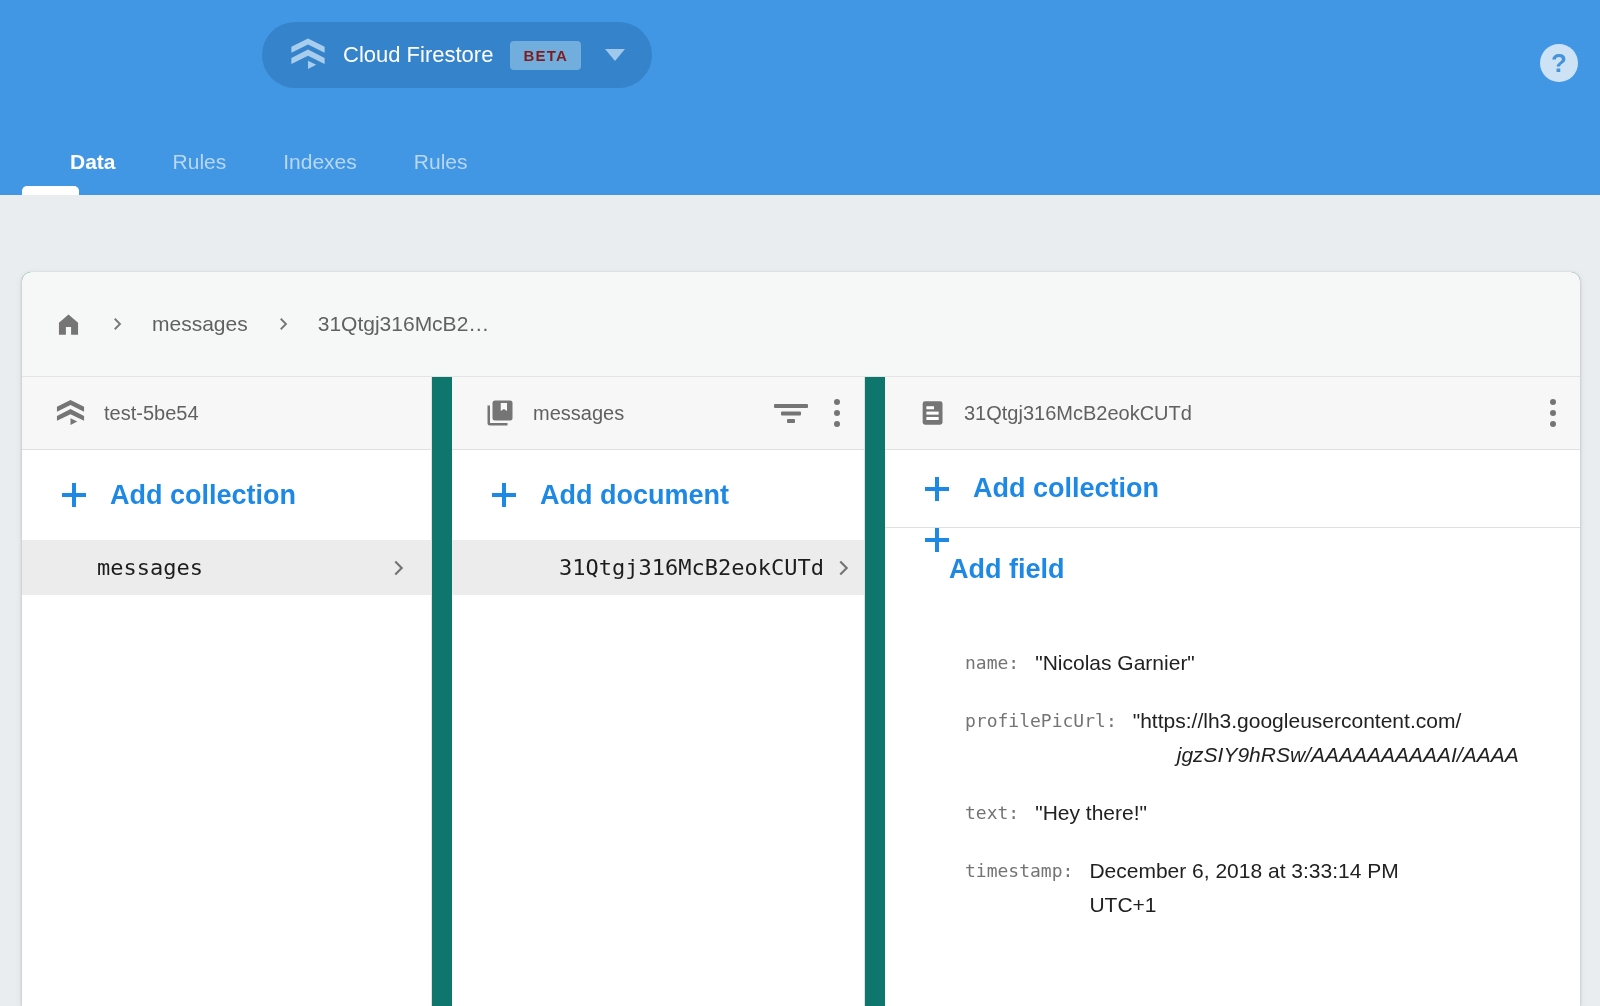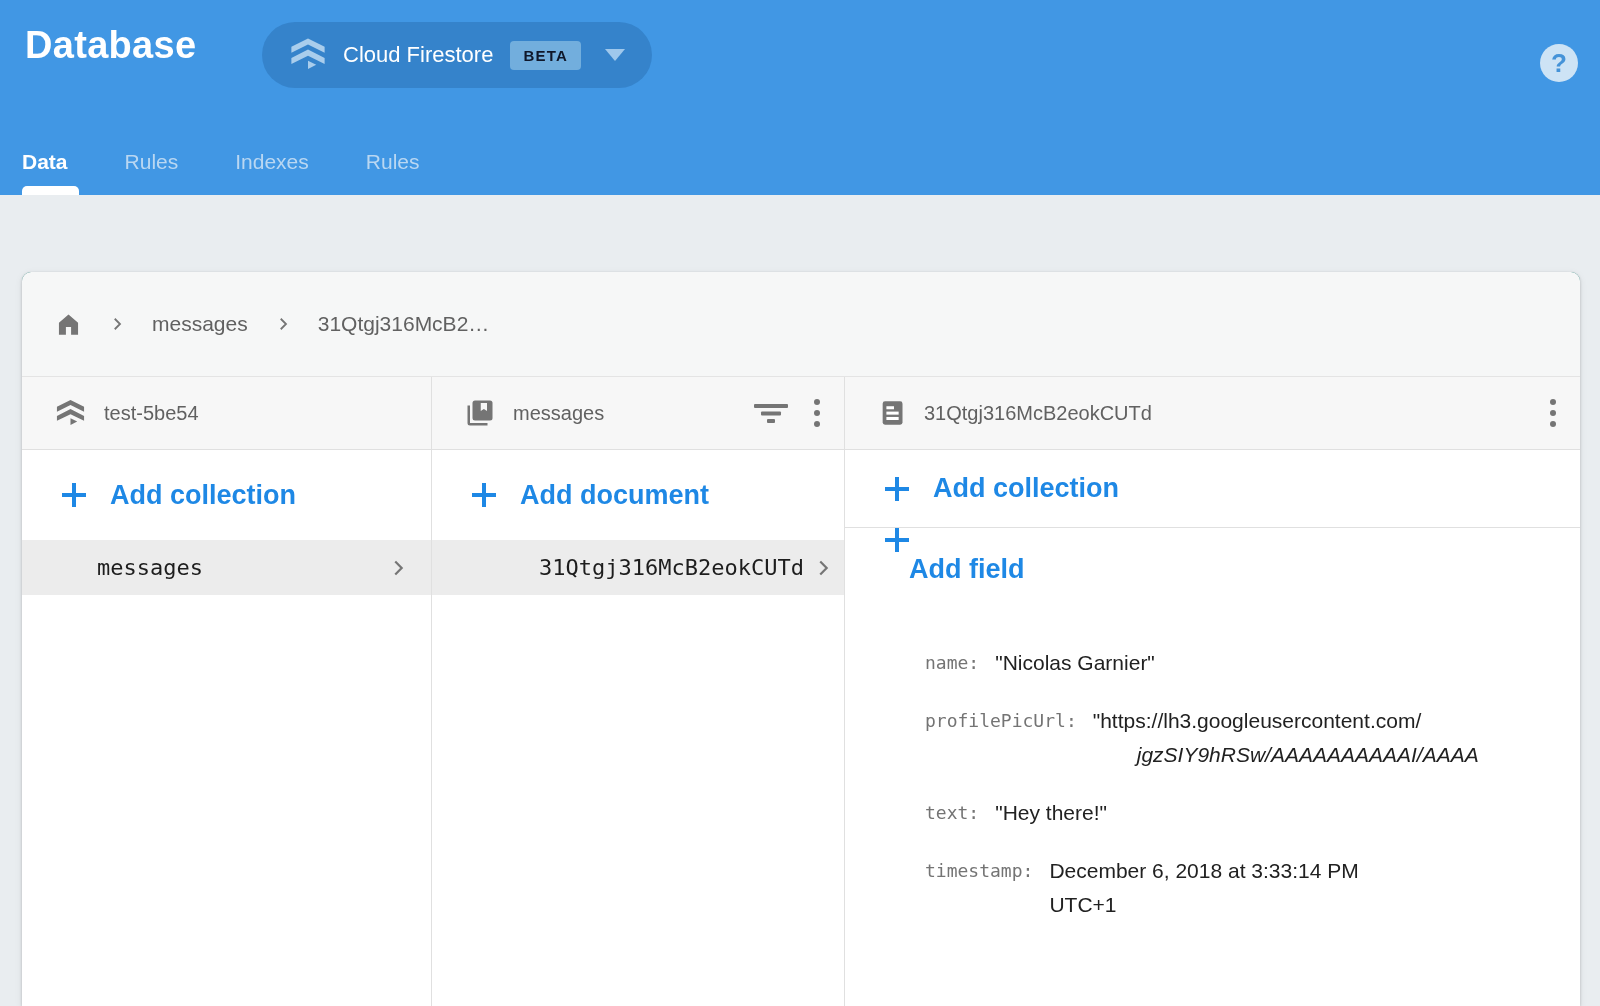--- a/index.html
+++ b/index.html
@@ -7,45 +7,45 @@
     font-family:"Liberation Sans", sans-serif; background:#e9edf0; }
 
   
   .appbar { position:relative; height:195px; background:#4197e4; }
   .app-title { position:absolute; left:25px; top:24px; color:#ffffff;
     font-size:38px; font-weight:700; letter-spacing:.3px; }
   .product-pill { position:absolute; left:262px; top:22px; height:66px;
     background:#3583cb; border-radius:33px; display:flex; align-items:center;
     padding:0 27px; cursor:pointer; }
   .pill-label { color:#ffffff; font-size:22px; margin-left:16px; }
-  .beta-badge { background:#72aedd; color:#0f172a; font-size:15px; font-weight:700;
+  .beta-badge { background:#72aedd; color:#7f1d1d; font-size:15px; font-weight:700;
     letter-spacing:1.2px; border-radius:4px; padding:6px 13px; margin-left:17px; }
   .pill-caret { width:0; height:0; border-left:10px solid transparent;
     border-right:10px solid transparent; border-top:12px solid #9fc8ec; margin-left:24px; }
   .help-btn { position:absolute; right:22px; top:44px; width:38px; height:38px;
     border-radius:50%; background:#cde3f5; color:#4593d8; font-size:26px; font-weight:700;
     display:flex; align-items:center; justify-content:center; cursor:pointer; }
 
   .tabs { position:absolute; left:22px; bottom:0; height:66px; display:flex; align-items:center; }
   .tab { font-size:21px; color:#b9d7f2; margin-right:57px; cursor:pointer; }
-  .tab.active { color:#ffffff; font-weight:700; }
+  .tab.active { color:#ffffff; font-weight:700;margin-left:48px; }
   .tab-indicator { position:absolute; left:22px; bottom:0; width:57px; height:9px;
     background:#ffffff; border-radius:5px 5px 0 0; }
 
   
   .panel { position:absolute; left:22px; top:272px; width:1558px; bottom:0;
     background:#0f766e; border-radius:9px 9px 0 0; overflow:hidden;
     box-shadow:0 1px 3px rgba(0,0,0,.2), 0 2px 8px rgba(0,0,0,.07); }
 
   .breadcrumb { height:105px; display:flex; align-items:center; padding-left:33px;
     background:#f6f7f7; border-bottom:1px solid #e4e4e4; }
   .crumb-sep { margin:0 26px; display:flex; }
   .crumb { font-size:21px; color:#616161; }
 
-  .cols { display:flex; height:calc(100% - 105px); }
+  .cols { display:flex; height:calc(100% - 105px);gap:20px; }
   .col { height:100%; background:#fff; }
   .col1 { width:410px; border-right:1px solid #e0e0e0; }
   .col2 { width:413px; border-right:1px solid #e0e0e0; }
   .col3 { flex:1; overflow:hidden; }
 
   .col-head { height:73px; background:#f7f7f7; border-bottom:1px solid #e0e0e0;
     display:flex; align-items:center; padding:0 24px 0 33px; }
   .col-head-title { font-size:20px; color:#616161; margin-left:18px; white-space:nowrap; }
   .head-actions { margin-left:auto; display:flex; align-items:center; gap:26px; }
 
@@ -76,21 +76,20 @@
     white-space:nowrap; }
   .f-val { font-size:21px; color:#212121; margin-left:16px; white-space:nowrap; }
   .f-val .indent { padding-left:44px;font-style:italic; }
 
   svg { display:block; }
 </style>
 </head>
 <body>
 
 <div class="appbar">
-  <div class="app-title">Database</div>
 
   <div class="product-pill">
     <span>
       <svg width="38" height="38" viewBox="0 0 24 24">
         <g fill="#a9cdec">
           <path d="M12 1.5 L1.5 6.8 V10.6 L12 5.4 L22.5 10.6 V6.8 Z"></path>
           <path d="M12 8.6 L1.5 13.9 V17.7 L12 12.5 L22.5 17.7 V13.9 Z"></path>
           <path d="M12 15.6 L17.2 18.2 L12 20.9 Z"></path>
         </g>
       </svg>

